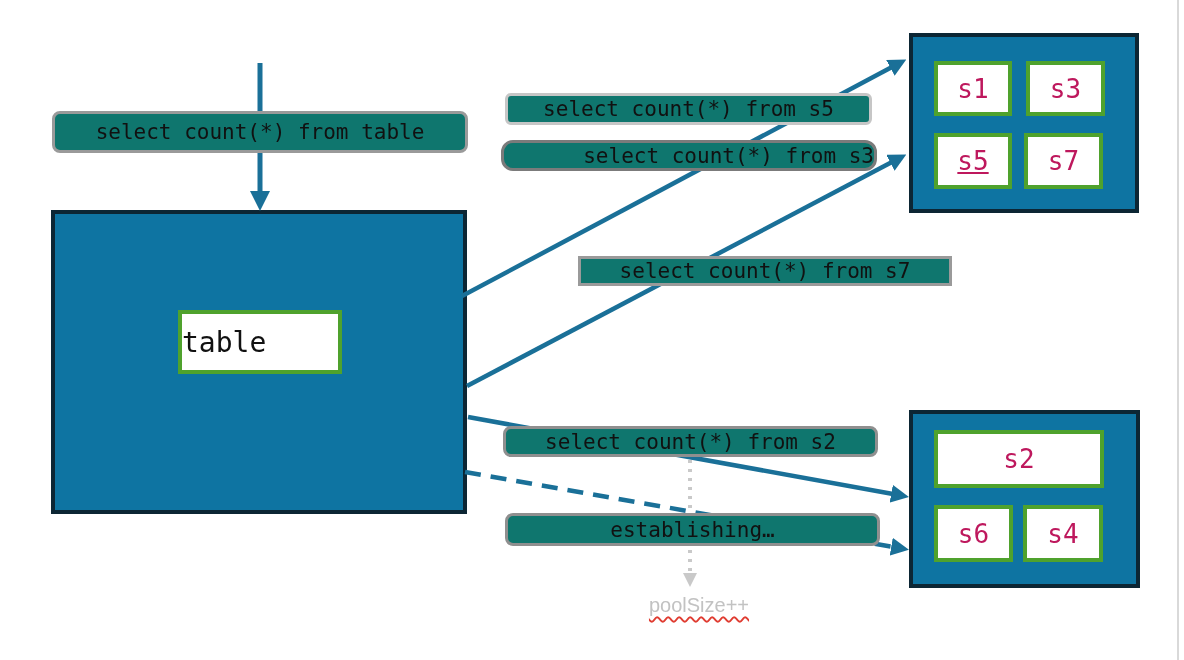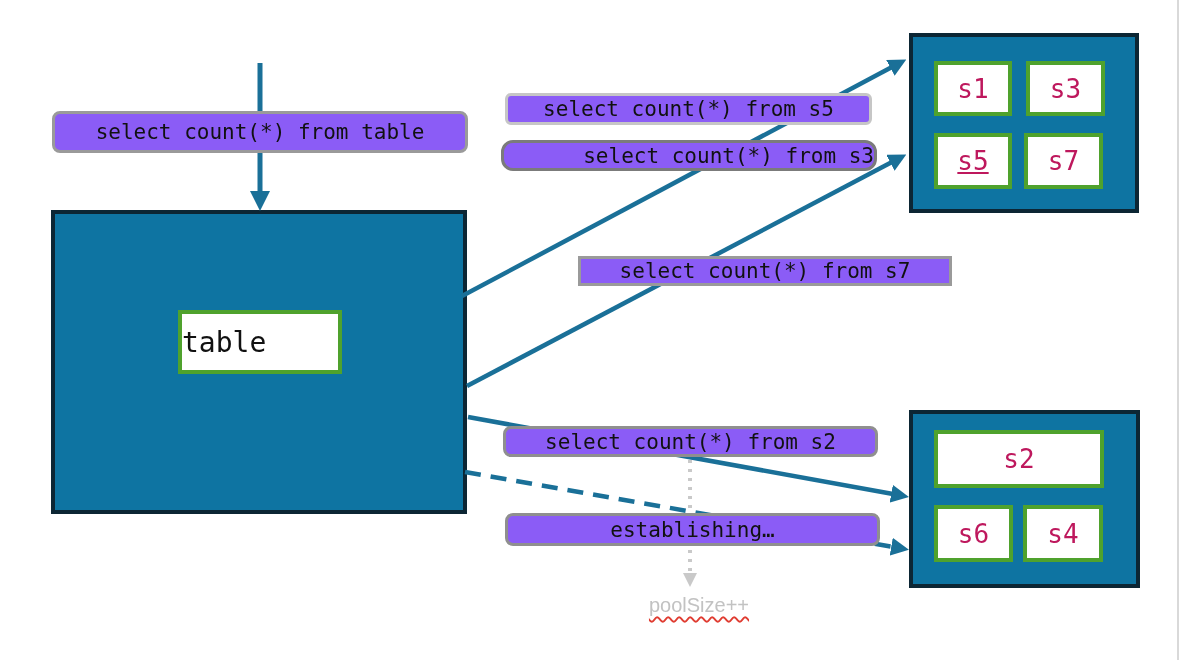--- a/index.html
+++ b/index.html
@@ -36,21 +36,21 @@
   #cell-s1 { left:21px;  top:24px;  width:70px;  height:47px; }
   #cell-s3 { left:113px; top:24px;  width:71px;  height:47px; }
   #cell-s5 { left:21px;  top:96px;  width:70px;  height:48px;text-decoration:underline; }
   #cell-s7 { left:111px; top:96px;  width:71px;  height:48px; }
   #cell-s2 { left:21px;  top:16px;  width:162px; height:50px; }
   #cell-s6 { left:21px;  top:91px;  width:71px;  height:49px; }
   #cell-s4 { left:110px; top:91px;  width:72px;  height:49px; }
 
   
   .qlabel {
-    position:absolute; background:#8b5cf6; border:3px solid #9a9a9a;
+    position:absolute; background:#0f766e; border:3px solid #9a9a9a;
     border-radius:8px; display:flex; align-items:center; justify-content:center;
     font-size:21px; color:#111; z-index:30; white-space:nowrap;
   }
   #label-table        { left:52px;  top:111px; width:410px; height:36px; }
   #label-s5           { left:505px; top:93px;  width:361px; height:26px; border-color:#c6c6c6; border-radius:6px; z-index:30; }
   #label-s3           { left:501px; top:140px; width:370px; height:25px; border-color:#7b7b7b; border-radius:12px; z-index:31;justify-content:flex-end; }
   #label-s7           { left:578px; top:256px; width:368px; height:24px; border-radius:0; }
   #label-s2           { left:503px; top:426px; width:369px; height:25px; border-color:#8f8f8f; }
   #label-establishing { left:505px; top:513px; width:369px; height:27px; border-color:#8f8f8f; }
 

